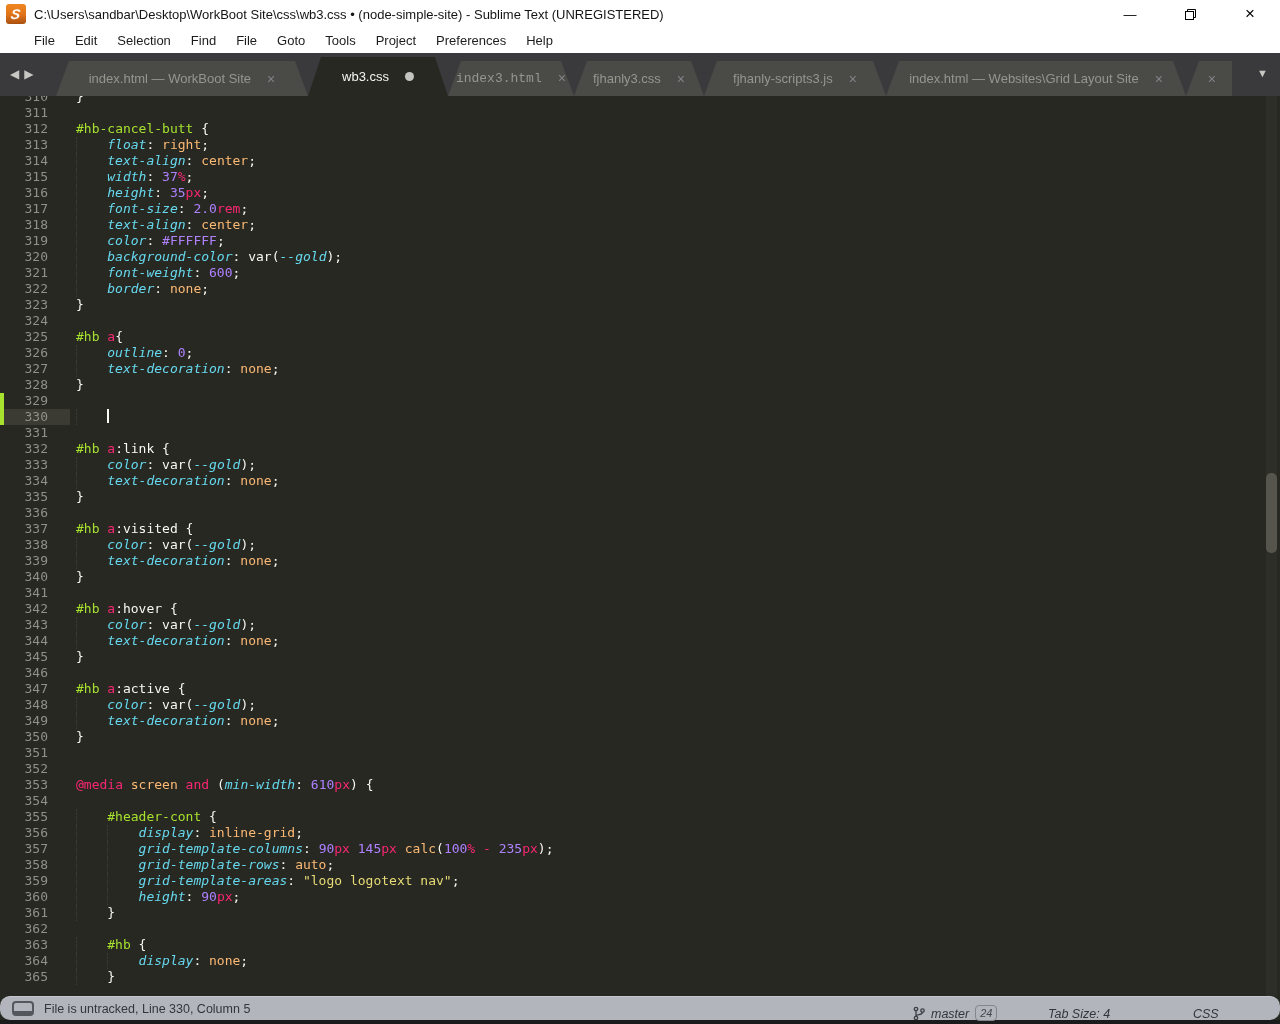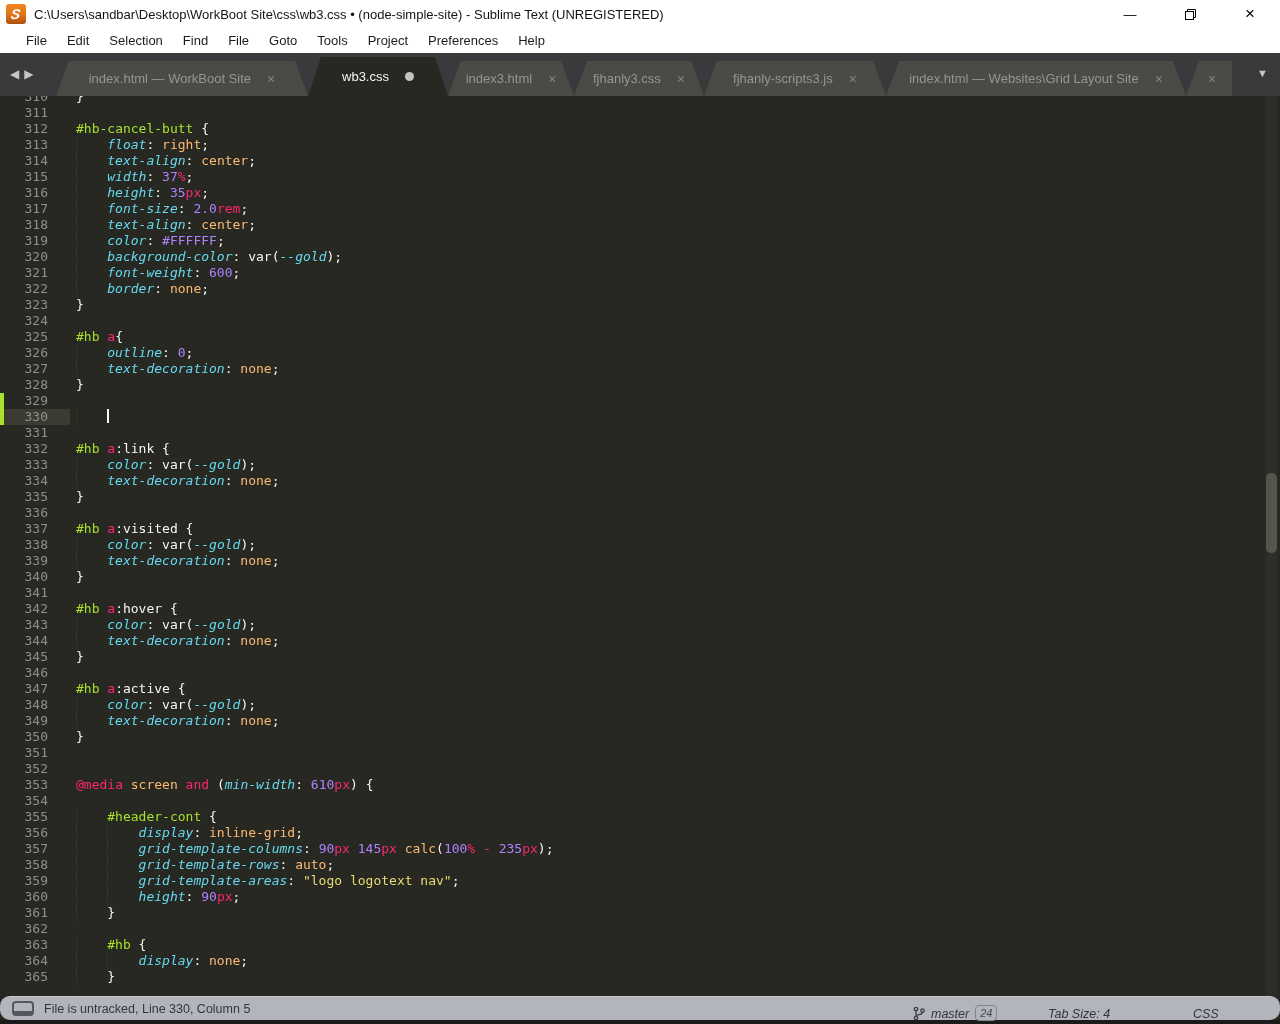--- a/index.html
+++ b/index.html
@@ -11,21 +11,21 @@
   .app-icon{width:20px;height:20px;margin:0 8px 0 6px;border-radius:3px;
     background:linear-gradient(180deg,#f0861f 0%,#e0731a 55%,#a8500f 100%);
     display:flex;align-items:center;justify-content:center;}
   .app-icon span{color:#fff;font-weight:bold;font-size:14px;font-style:italic;line-height:1;transform:skewX(-8deg);}
   .title-text{font-size:13px;color:#141414;white-space:nowrap;}
   .win-controls{margin-left:auto;display:flex;height:28px;}
   .wbtn{width:60px;height:28px;display:flex;align-items:center;justify-content:center;color:#000;font-size:13px;cursor:default;}
   .wbtn.close-btn{font-size:17px;}
 
   
-  .menubar{height:25px;background:#ffffff;display:flex;align-items:center;padding-left:16px;flex:none;}
+  .menubar{height:25px;background:#ffffff;display:flex;align-items:center;padding-left:24px;flex:none;}
   .menu-item{font-size:13px;color:#1c1c1c;padding:0 10px;line-height:25px;}
 
   
   .tabbar{height:43px;background:#3a3a3c;position:relative;display:flex;align-items:flex-end;flex:none;}
   .nav-arrows{position:absolute;left:10px;top:15px;display:flex;gap:5px;color:#c7c7c4;font-size:12px;line-height:1;}
   .nav-arrows span{cursor:default;}
   .tab-strip{display:flex;align-items:flex-end;margin-left:56px;height:43px;}
   .tab{height:35px;background:#4a4a47;display:flex;align-items:center;justify-content:center;gap:16px;
     clip-path:polygon(13px 0,calc(100% - 13px) 0,100% 100%,0 100%);flex:none;overflow:hidden;margin-top:40px;}
   .tab.active{height:39px;background:#282823;}
@@ -111,21 +111,21 @@
     </div>
     <div class="tab-strip">
         <div class="tab inactive" style="width: 252px;">
           <span class="tab-label">index.html — WorkBoot Site</span>
           <span class="tab-close">×</span>
         </div>
         <div class="tab active" style="width: 140px;">
           <span class="tab-label">wb3.css</span>
           <span class="tab-dot"></span>
         </div>
-        <div class="tab inactive" style="width: 126px;">
+        <div class="tab inactive" style="width: 126px; font-family: Liberation Mono, monospace;">
           <span class="tab-label">index3.html</span>
           <span class="tab-close">×</span>
         </div>
         <div class="tab inactive" style="width: 130px;">
           <span class="tab-label">fjhanly3.css</span>
           <span class="tab-close">×</span>
         </div>
         <div class="tab inactive" style="width: 182px;">
           <span class="tab-label">fjhanly-scripts3.js</span>
           <span class="tab-close">×</span>

